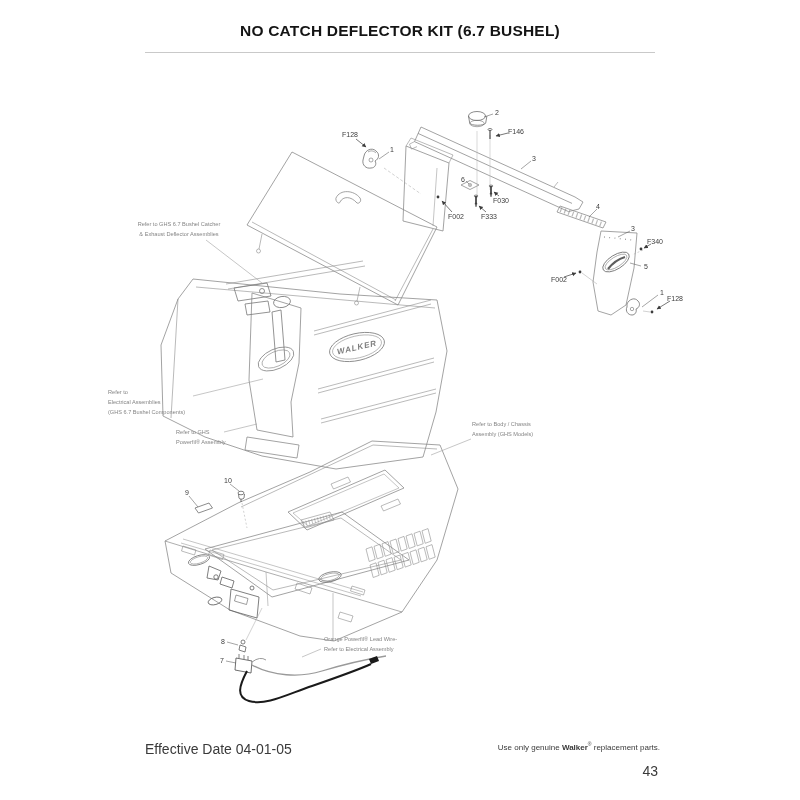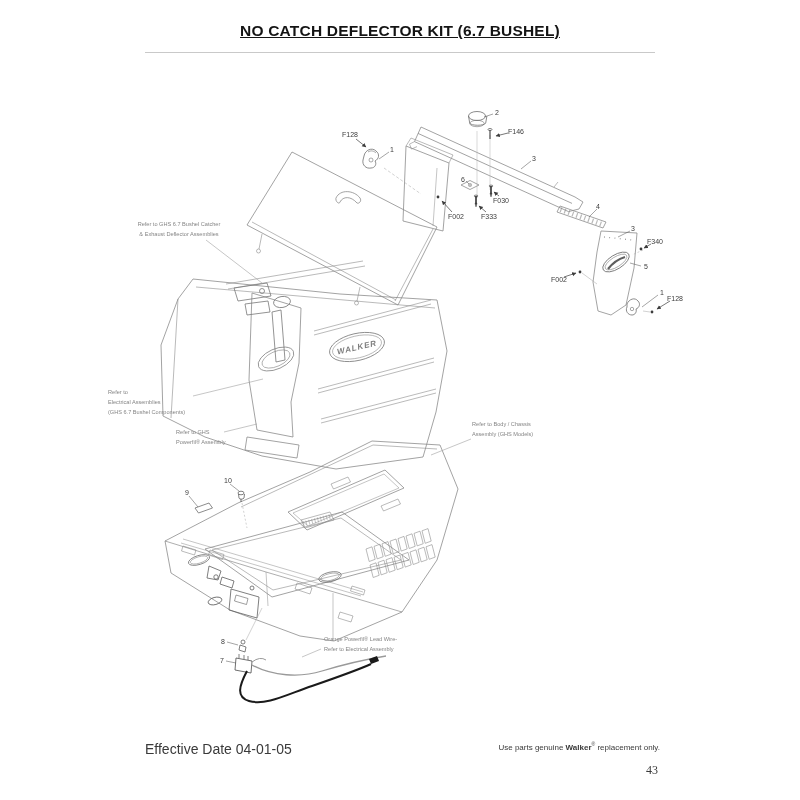--- a/index.html
+++ b/index.html
@@ -1,30 +1,30 @@
 <!DOCTYPE html>
 <html><head>
 <meta charset="utf-8">
 <style>
   html,body{margin:0;padding:0;background:#ffffff;}
   .page{position:relative;width:800px;height:800px;background:#fff;overflow:hidden;
         font-family:"Liberation Sans",sans-serif;}
   .title{position:absolute;left:0;top:22px;width:800px;text-align:center;
-         font-size:15.5px;font-weight:bold;color:#141414;letter-spacing:.2px;text-decoration:underline;}
+         font-size:15.5px;font-weight:bold;color:#141414;letter-spacing:.2px;}
   .rule{position:absolute;left:145px;top:52px;width:510px;height:1px;background:#c9c9c9;}
   svg.art{position:absolute;left:0;top:0;}
   .lbl{position:absolute;font-size:7px;color:#3c3c3c;white-space:nowrap;
        transform:translate(-50%,-50%);}
   .note{position:absolute;font-size:5.6px;color:#858585;line-height:10px;white-space:nowrap;}
   .note.center{text-align:center;}
   .foot-left{position:absolute;left:145px;top:741px;font-size:14px;color:#3a3a3a;}
   .foot-right{position:absolute;right:140px;top:741px;font-size:8px;color:#3a3a3a;}
   .foot-right b{font-weight:bold;}
   .foot-right sup{font-size:5px;}
-  .pagenum{position:absolute;right:142px;top:763px;font-size:12px;color:#3a3a3a;font-family:Liberation Serif, serif;}
+  .pagenum{position:absolute;right:142px;top:763px;font-size:14px;color:#3a3a3a;}
 </style>
 </head>
 <body>
 
 <div class="page">
 
   <div class="title">NO CATCH DEFLECTOR KIT (6.7 BUSHEL)</div>
   <div class="rule"></div>
 
   <svg class="art" width="800" height="800" viewBox="0 0 800 800">
@@ -263,16 +263,16 @@
   <div class="note" style="left:472px;top:419px">
     <div>Refer to Body / Chassis</div>
     <div>Assembly (GHS Models)</div>
   </div>
   <div class="note" style="left:324px;top:634px">
     <div>Orange Powerfil® Lead Wire-</div>
     <div>Refer to Electrical Assembly</div>
   </div>
 
   <div class="foot-left">Effective Date 04-01-05</div>
-  <div class="foot-right"><span>Use parts genuine </span><b>Walker</b><sup>®</sup><span> replacement only.</span></div>
+  <div class="foot-right"><span>Use only genuine </span><b>Walker</b><sup>®</sup><span> replacement parts.</span></div>
   <div class="pagenum">43</div>
 
 </div>
 
 </body></html>

